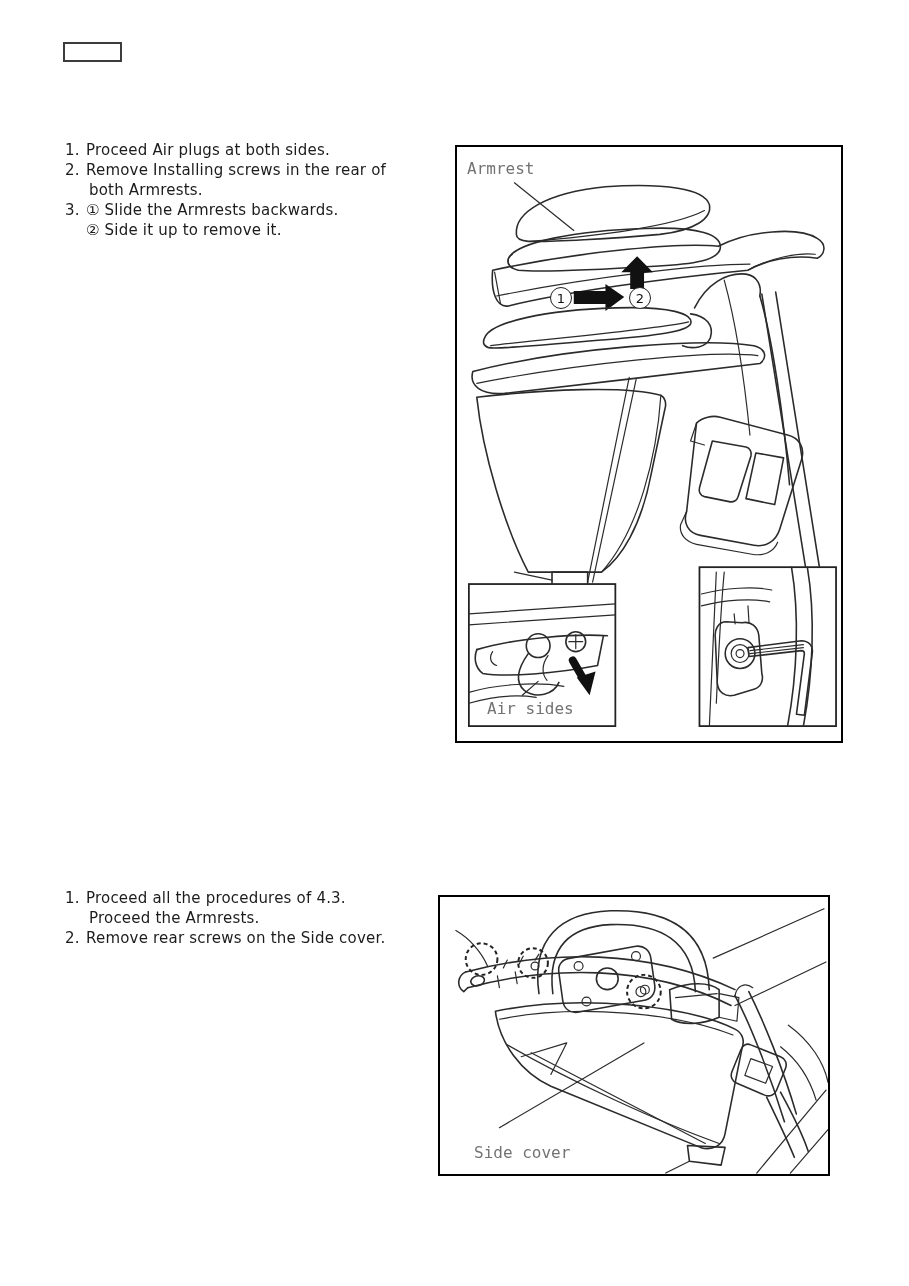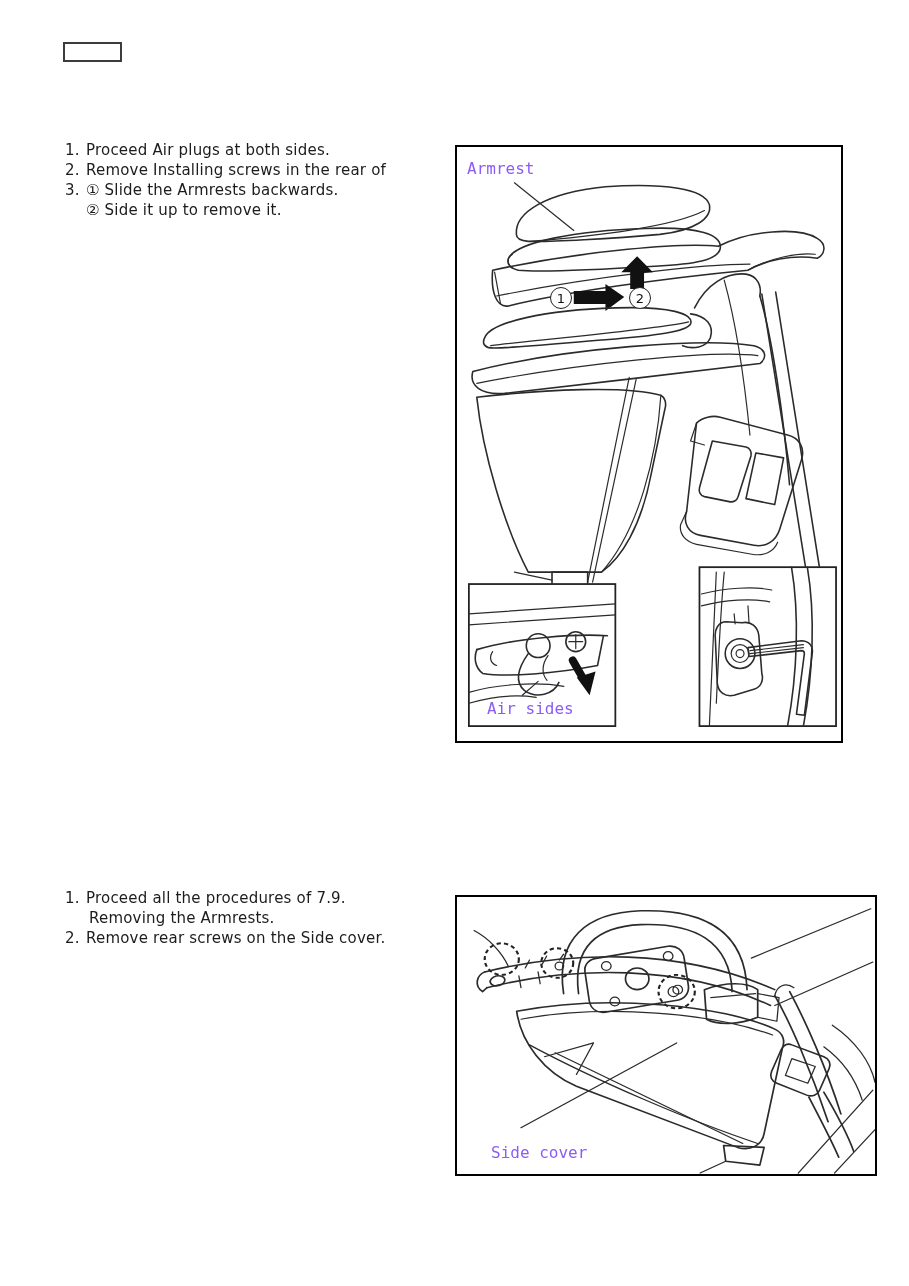--- a/index.html
+++ b/index.html
@@ -6,21 +6,21 @@
   #page{position:relative;width:909px;height:1286px;background:#ffffff;overflow:hidden;
         font-family:"DejaVu Sans",sans-serif;color:#1c1c1c;}
   .pagebox{position:absolute;left:63px;top:42px;width:55px;height:16px;
            border:2px solid #3c3c3c;background:#fff;}
   .steps{position:absolute;font-size:15px;line-height:20px;letter-spacing:.2px;white-space:nowrap;}
   .steps .row{display:flex;}
   .steps .num{display:inline-block;width:21px;flex:0 0 21px;}
   .figure{position:absolute;border:2px solid #000;background:#fff;box-sizing:border-box;}
   .figure svg{position:absolute;left:0;top:0;width:100%;height:100%;}
   .figlabel{position:absolute;font-family:"DejaVu Sans Mono",monospace;font-size:16px;
-            color:#8b5cf6;white-space:nowrap;background:transparent;}
+            color:#737373;white-space:nowrap;background:transparent;}
   .callout{position:absolute;width:20px;height:20px;border:1.6px solid #222;border-radius:50%;
            background:#fff;display:flex;align-items:center;justify-content:center;
            font-size:13px;font-family:"DejaVu Sans",sans-serif;color:#111;}
   .ln{fill:none;stroke:#2b2b2b;stroke-width:1.6;stroke-linecap:round;stroke-linejoin:round;}
   .thin{fill:none;stroke:#2b2b2b;stroke-width:1.2;stroke-linecap:round;stroke-linejoin:round;}
   .blk{fill:#111;stroke:none;}
   .dash{fill:none;stroke:#222;stroke-width:2;stroke-dasharray:4 3;}
   .box{fill:#ffffff;stroke:#222;stroke-width:1.8;}
 </style>
 </head>
@@ -31,20 +31,24 @@
   <div class="pagebox"></div>
 
   <div class="steps" style="left:65px;top:140px">
     <div class="row">
       <span class="num">1.</span>
       <span>Proceed Air plugs at both sides.</span>
     </div>
     <div class="row">
       <span class="num">2.</span>
       <span>Remove Installing screws in the rear of</span>
+    </div>
+    <div class="row">
+      <span class="num"></span>
+      <span style="padding-left:3px">both Armrests.</span>
     </div>
     <div class="row">
       <span class="num">3.</span>
       <span>① Slide the Armrests backwards.</span>
     </div>
     <div class="row">
       <span class="num"></span>
       <span>② Side it up to remove it.</span>
     </div>
   </div>
@@ -133,33 +137,33 @@
     </svg>
     <span class="figlabel" style="left:10px;top:12px">Armrest</span>
     <span class="callout" style="left:93px;top:140px">1</span>
     <span class="callout" style="left:172px;top:140px">2</span>
     <span class="figlabel" style="left:30px;top:552px">Air sides</span>
   </div>
 
   <div class="steps" style="left:65px;top:888px">
     <div class="row">
       <span class="num">1.</span>
-      <span>Proceed all the procedures of 7.9.</span>
+      <span>Proceed all the procedures of 4.3.</span>
     </div>
     <div class="row">
       <span class="num"></span>
-      <span style="padding-left:3px">Removing the Armrests.</span>
+      <span style="padding-left:3px">Proceed the Armrests.</span>
     </div>
     <div class="row">
       <span class="num">2.</span>
       <span>Remove rear screws on the Side cover.</span>
     </div>
   </div>
 
-  <div class="figure" style="left:455px;top:895px;width:422px;height:281px">
+  <div class="figure" style="left:438px;top:895px;width:392px;height:281px">
     <svg viewBox="0 0 392 281" preserveAspectRatio="none">
       <g>
         <path class="thin" d="M276,62 L388,12"></path>
         <path class="thin" d="M298,110 L390,66"></path>
         <path class="thin" d="M344,152 C362,166 374,186 380,206"></path>
         <path class="thin" d="M352,130 C374,146 388,168 392,188"></path>
         <path class="thin" d="M320,280 L390,196"></path>
         <path class="thin" d="M354,280 L392,236"></path>
         <path class="thin" d="M16,34 C30,42 42,56 48,70"></path>
       </g>

